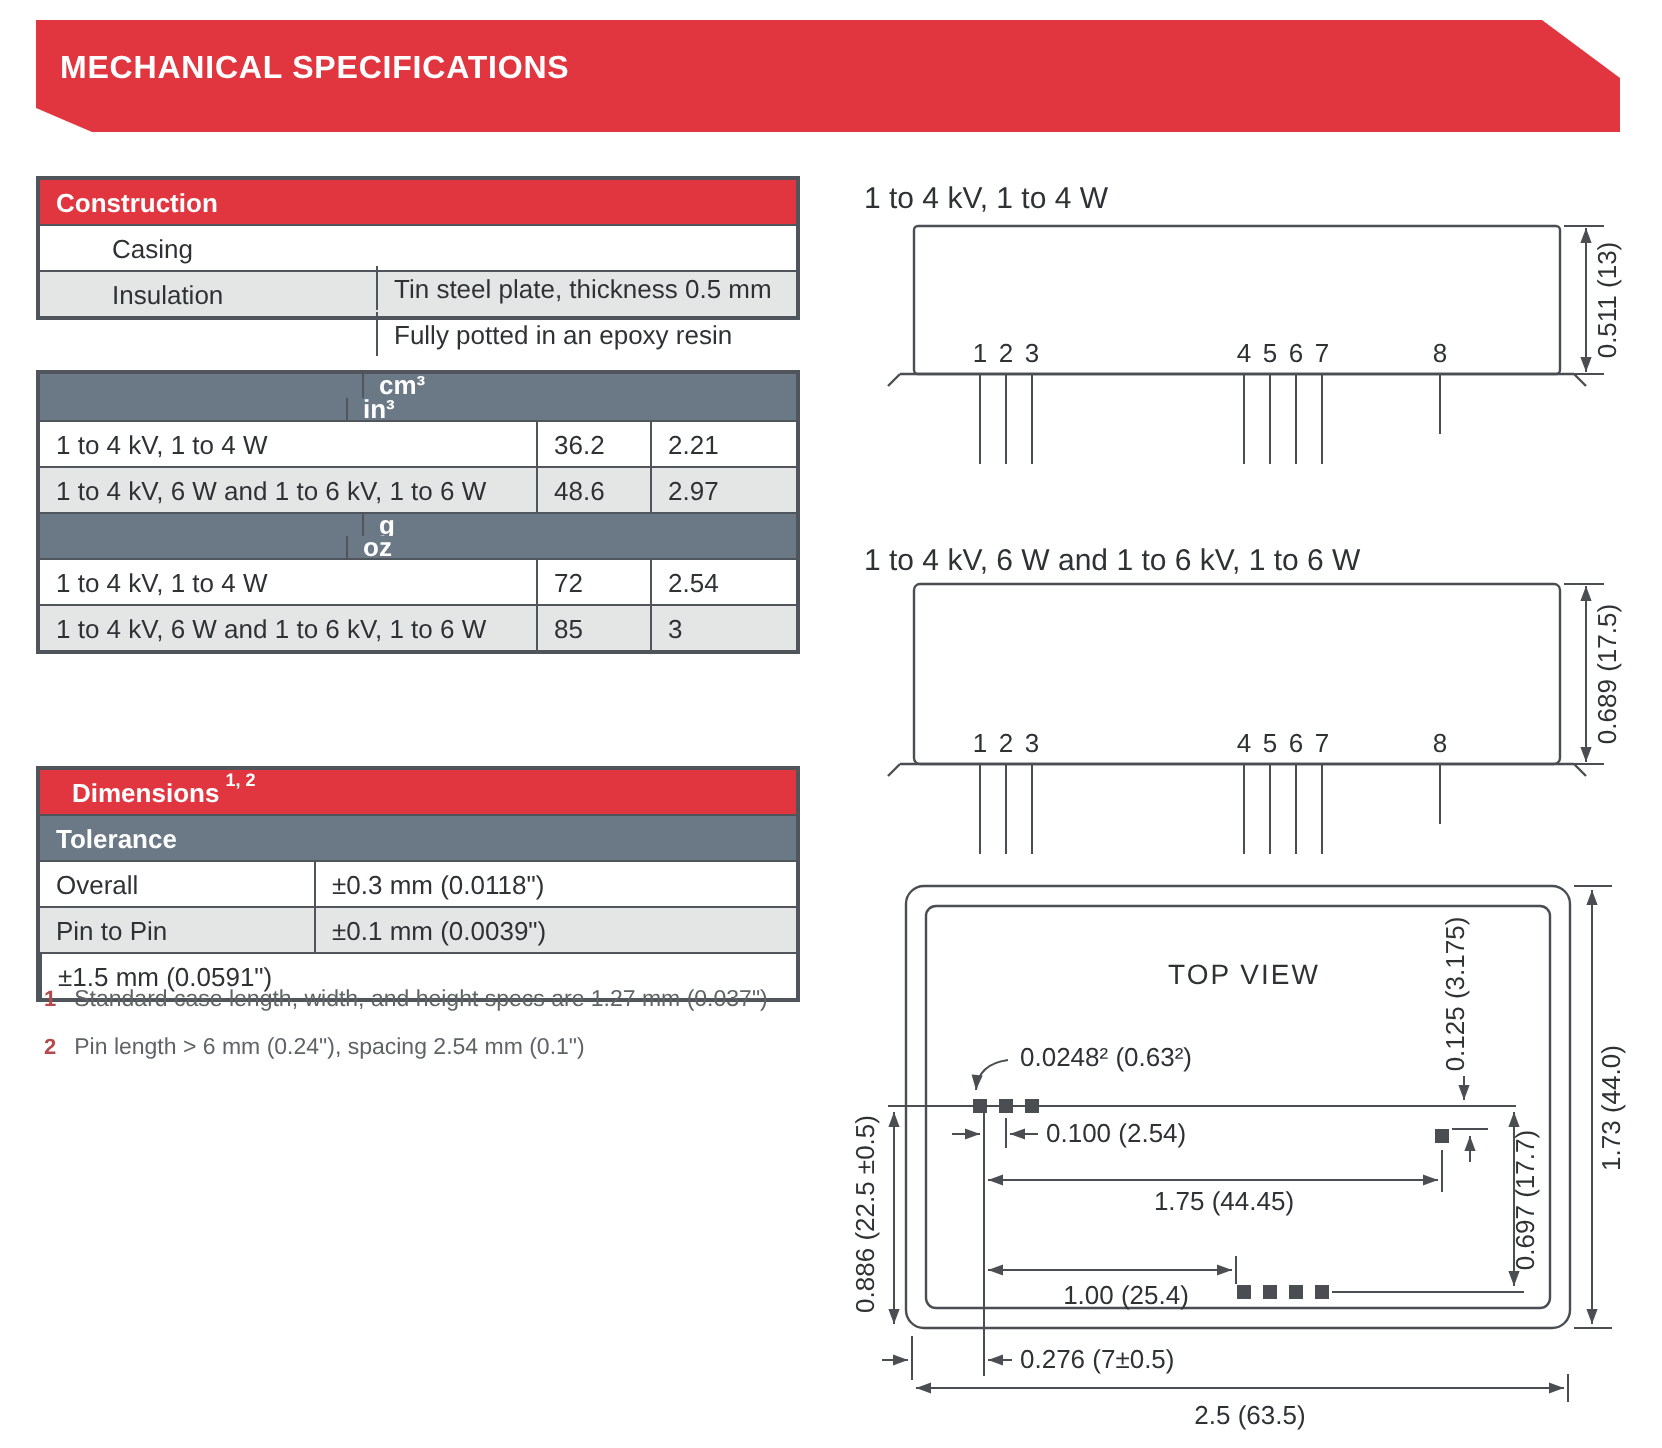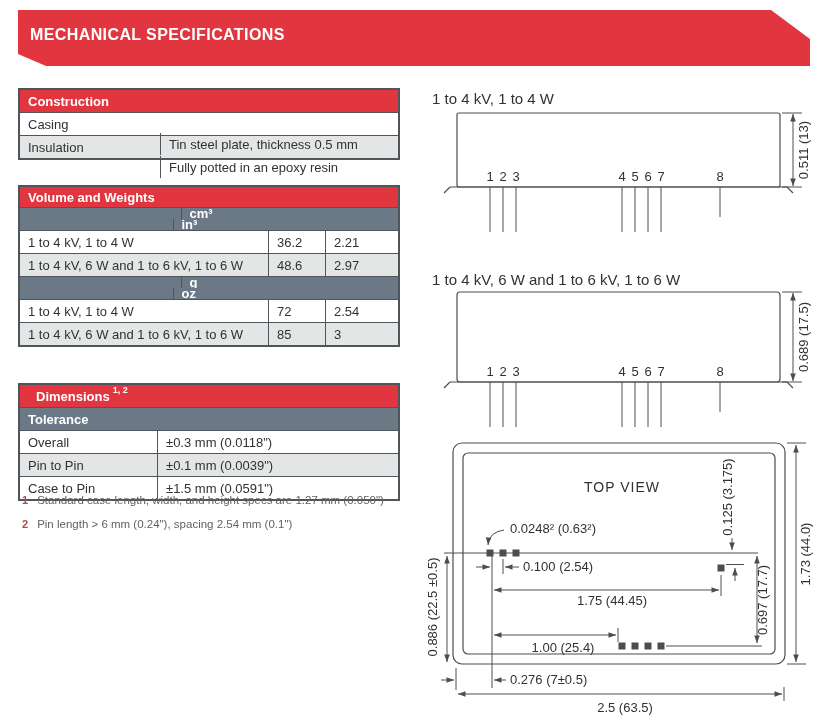--- a/index.html
+++ b/index.html
@@ -20,21 +20,21 @@
   .tbl{position:absolute;left:18px;width:382px;border:2px solid var(--border,#4F555B);background:#fff;}
   .tr{display:flex;align-items:center;font-size:13px;border-top:1px solid var(--border,#4F555B);}
   .tr:first-child{border-top:none;}
   .tr.hd-red{background:var(--red,#E1363F);color:#fff;font-weight:bold;height:22px;}
   .tr.hd-red span{padding-left:8px;}
   .tr.hd-slate{background:var(--slate,#6B7885);color:#fff;font-weight:bold;flex-direction:column;}
   .tr.alt{background:var(--row_alt,#E4E6E6);}
   .tr{height:23px;}
   .c1,.c2,.c3{padding-left:8px;height:100%;display:flex;align-items:center;overflow:hidden;white-space:nowrap;}
   .c2,.c3{border-left:1px solid var(--border,#4F555B);}
-  .t2 .c1{width:140px;}  .t2 .c2{flex:1;border-left:1px solid var(--border,#4F555B);margin-top:40px;}
+  .t2 .c1{width:140px;margin-left:28px;}  .t2 .c2{flex:1;border-left:1px solid var(--border,#4F555B);margin-top:40px;}
   .t2d .c1{width:137px;} .t2d .c2{flex:1;border-left:1px solid var(--border,#4F555B);}
   .t3 .c1{flex:1;}       .t3 .c2{width:57px;} .t3 .c3{width:73px;}
   sup.hd-sup{font-size:9px;margin-left:3px;transform:translateY(-3px);display:inline-block;}
 
   
   .footnote{position:absolute;left:22px;font-size:11.5px;color:var(--muted,#5F6366);display:flex;align-items:baseline;}
   .fn-marker{color:var(--marker_red,#B5494C);font-weight:bold;font-size:11px;margin-right:9px;}
 
   
   svg{position:absolute;left:420px;top:80px;}
@@ -65,23 +65,20 @@
       <span class="c1">Casing</span>
       <span class="c2">Tin steel plate, thickness 0.5 mm</span>
     </div>
     <div class="tr alt">
       <span class="c1">Insulation</span>
       <span class="c2">Fully potted in an epoxy resin</span>
     </div>
   </div>
 
   <div class="tbl t3" style="top:185px;">
-    <div class="tr hd-red" style="height:20px;">
-        <span>Volume and Weights</span>
-      </div>
     <div class="tr hd-slate">
       <span class="c1">Volume</span>
       <span class="c2">cm³</span>
       <span class="c3">in³</span>
     </div>
     <div class="tr">
       <span class="c1">1 to 4 kV, 1 to 4 W</span>
       <span class="c2">36.2</span>
       <span class="c3">2.21</span>
     </div>
@@ -116,28 +113,27 @@
       </div>
     <div class="tr">
       <span class="c1">Overall</span>
       <span class="c2">±0.3 mm (0.0118")</span>
     </div>
     <div class="tr alt">
       <span class="c1">Pin to Pin</span>
       <span class="c2">±0.1 mm (0.0039")</span>
     </div>
     <div class="tr">
-      <span class="c1">Case to Pin</span>
       <span class="c2">±1.5 mm (0.0591")</span>
     </div>
   </div>
 
   <div class="footnote" style="top:494px;">
     <span class="fn-marker">1</span>
-    <span class="fn-text">Standard case length, width, and height specs are 1.27 mm (0.050")</span>
+    <span class="fn-text">Standard case length, width, and height specs are 1.27 mm (0.037")</span>
   </div>
   <div class="footnote" style="top:518px;">
     <span class="fn-marker">2</span>
     <span class="fn-text">Pin length &gt; 6 mm (0.24"), spacing 2.54 mm (0.1")</span>
   </div>
 
   <svg width="411" height="644" viewBox="0 0 411 644">
     <defs>
       <marker id="ar" markerWidth="9" markerHeight="7" refX="8" refY="3" orient="auto" markerUnits="userSpaceOnUse">
         <path d="M0.5,0.2 L8,3 L0.5,5.8 Z" class="arf"></path>

